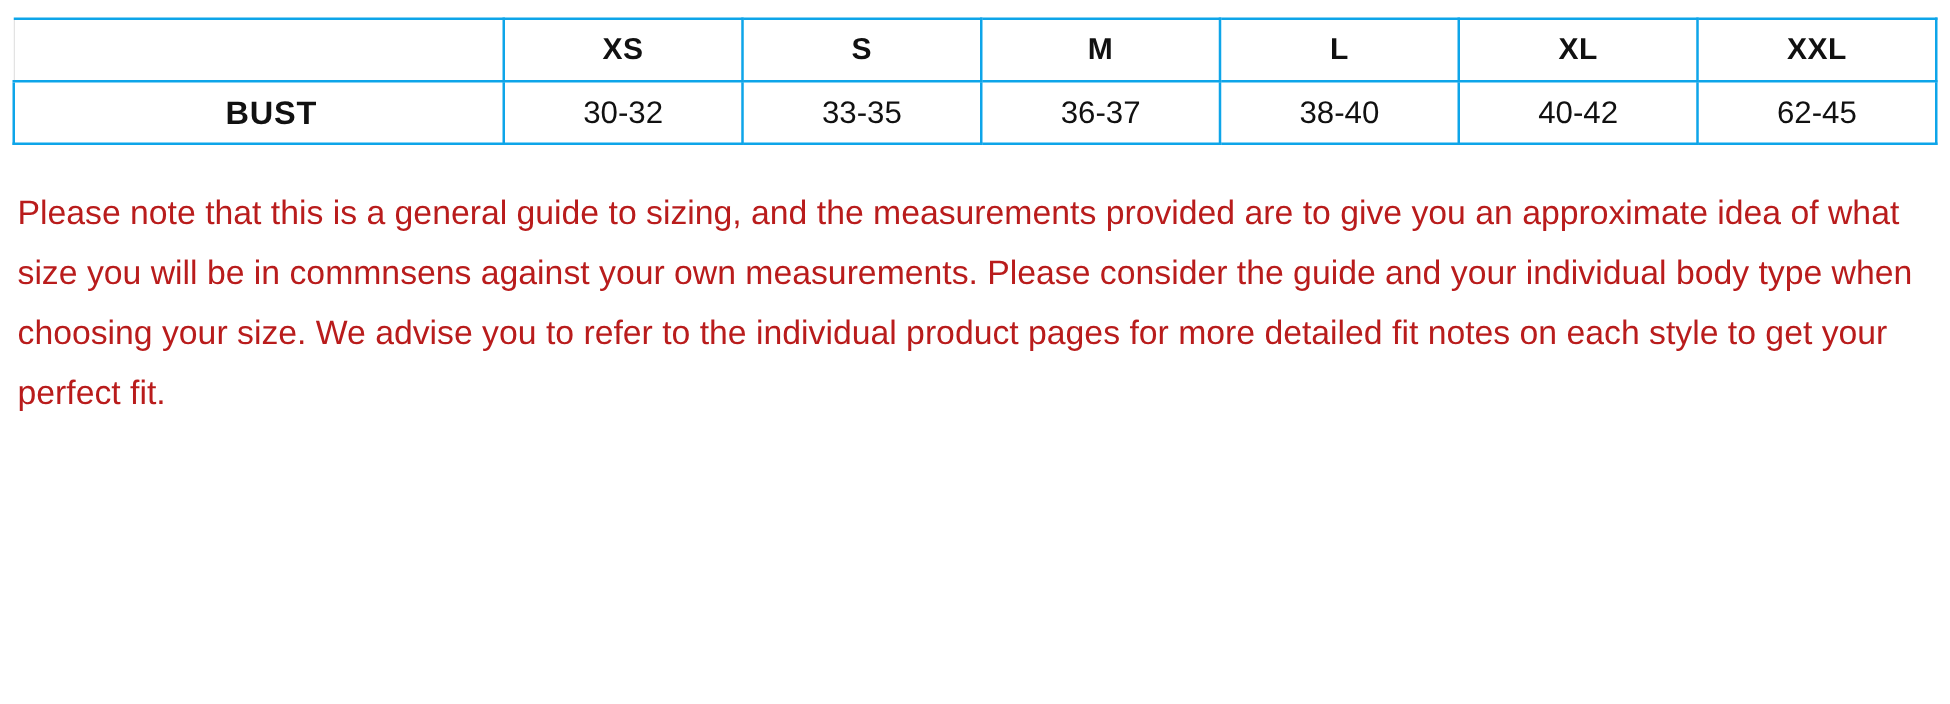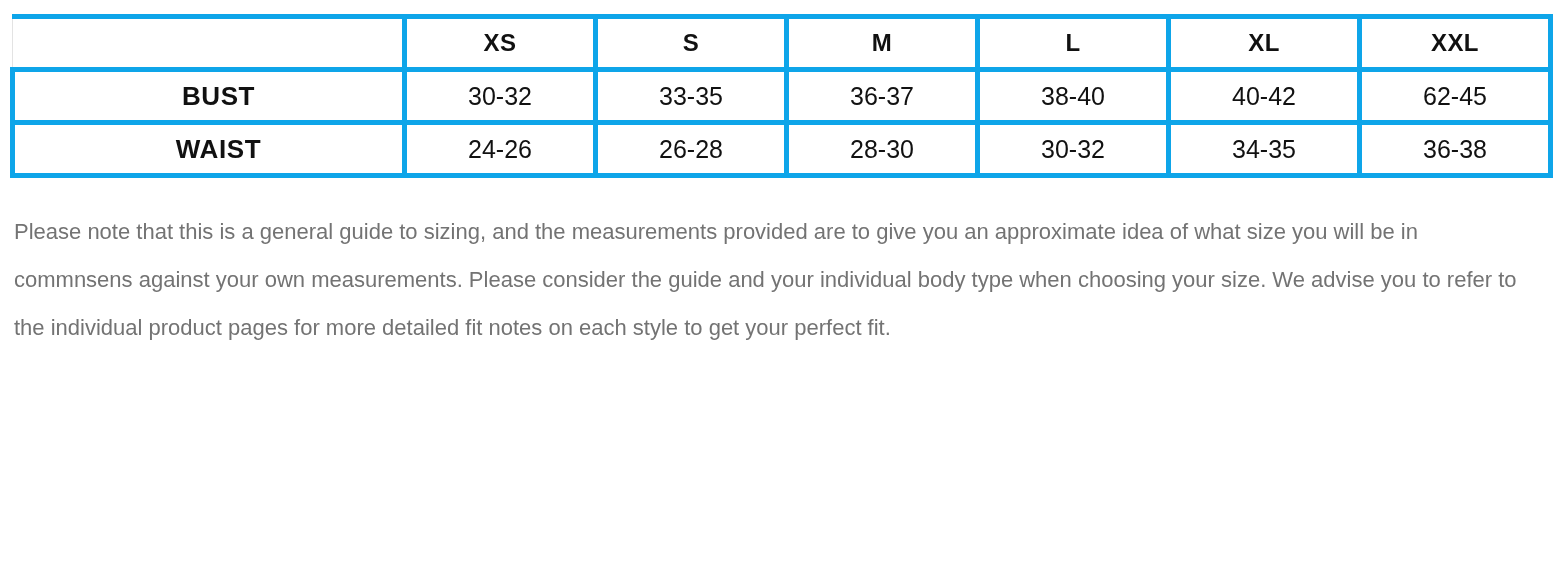--- a/index.html
+++ b/index.html
@@ -22,21 +22,21 @@
   }
   table.size-table {
     border-collapse: collapse;
     width: 1540px;
     table-layout: fixed;
   }
   table.size-table col.label-col { width: 392px; }
   table.size-table col.size-col  { width: 191px; }
   table.size-table th,
   table.size-table td {
-    border: 5px solid #0ea5e9;
+    border: 2px solid #0ea5e9;
     height: 48px;
     text-align: center;
     vertical-align: middle;
     font-size: 25px;
     font-weight: 400;
     color: #111111;
     padding: 0;
   }
   table.size-table thead th {
     font-weight: bold;
@@ -48,23 +48,23 @@
   }
   table.size-table tbody th.row-label {
     font-weight: bold;
     font-size: 26px;
     letter-spacing: 0.6px;
     padding-left: 20px;
   }
   .note {
     margin-top: 30px;
     padding: 0 4px;
-    font-size: 22px;
+    font-size: 27px;
     line-height: 48px;
-    color: #737373;
+    color: #b91c1c;
     max-width: 1520px;
   }
 </style>
 </head>
 <body>
 
 <div class="page">
 
   <table class="size-table">
     <colgroup>
@@ -90,27 +90,18 @@
     <tbody>
       <tr>
         <th class="row-label">BUST</th>
         <td>30-32</td>
         <td>33-35</td>
         <td>36-37</td>
         <td>38-40</td>
         <td>40-42</td>
         <td>62-45</td>
       </tr>
-      <tr>
-        <th class="row-label">WAIST</th>
-        <td>24-26</td>
-        <td>26-28</td>
-        <td>28-30</td>
-        <td>30-32</td>
-        <td>34-35</td>
-        <td>36-38</td>
-      </tr>
     </tbody>
   </table>
 
   <p class="note">Please note that this is a general guide to sizing, and the measurements provided are to give you an approximate idea of what size you will be in commnsens against your own measurements. Please consider the guide and your individual body type when choosing your size. We advise you to refer to the individual product pages for more detailed fit notes on each style to get your perfect fit.</p>
 
 </div>
 
 </body></html>

